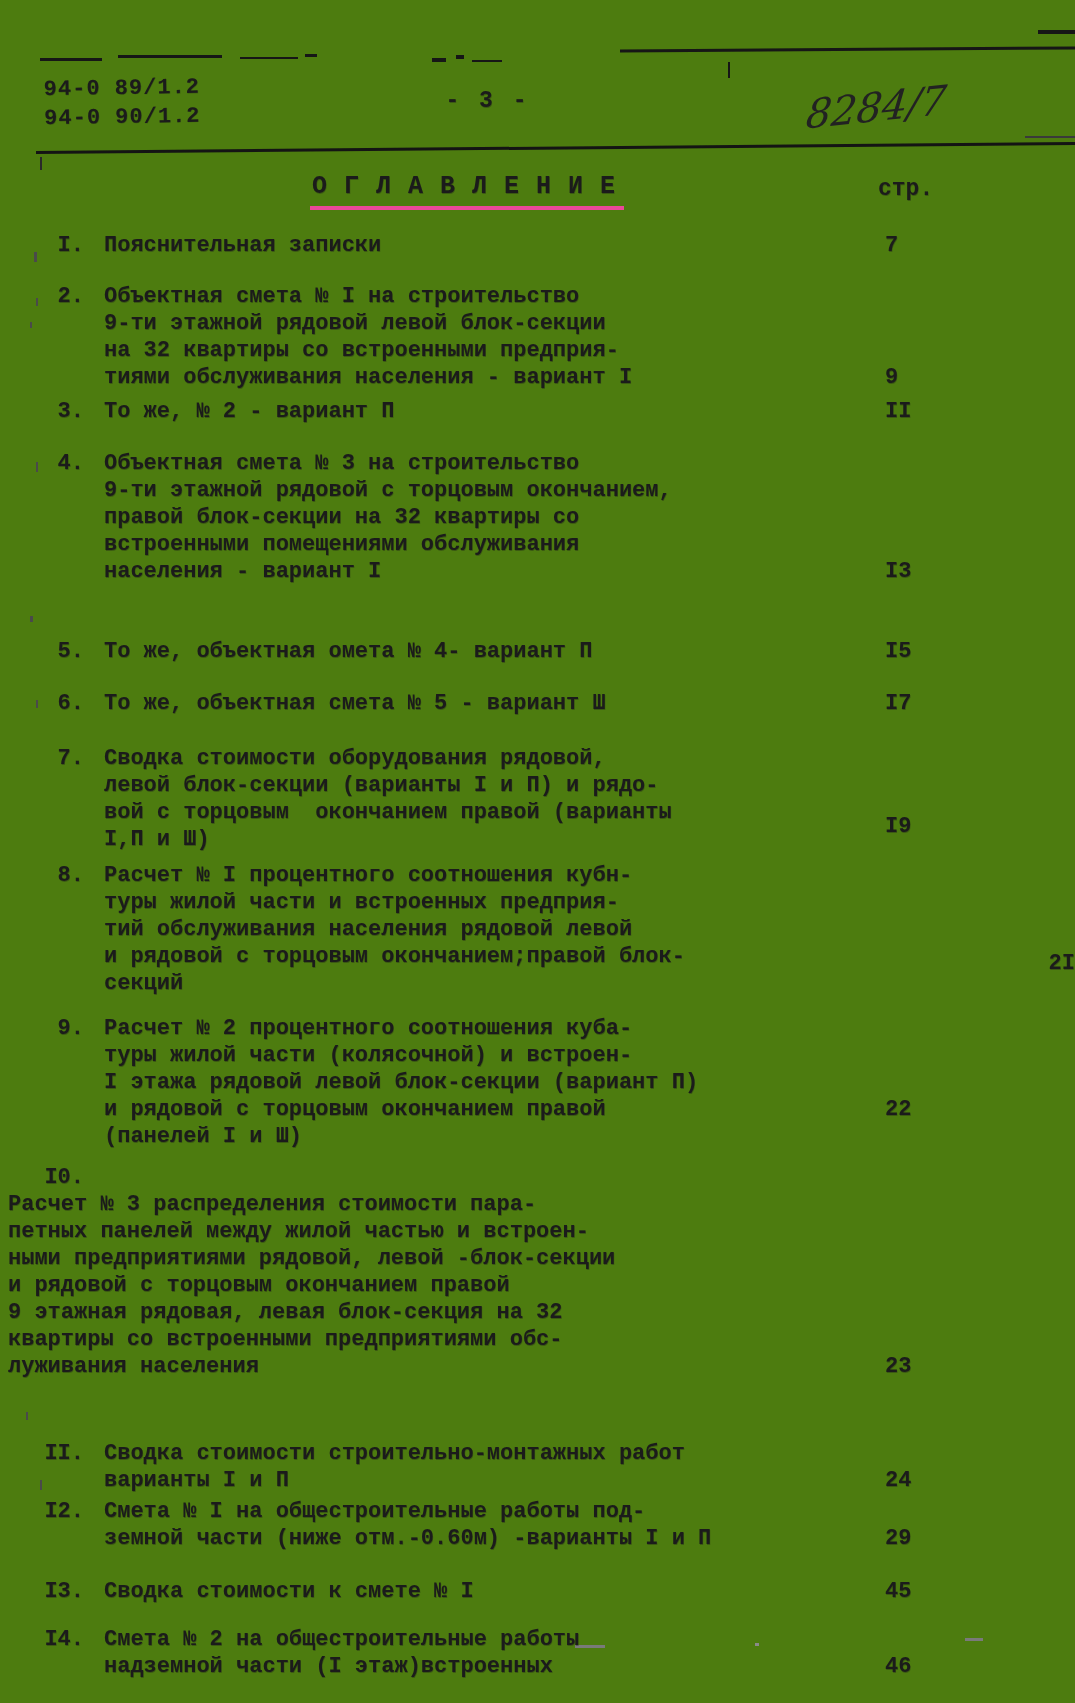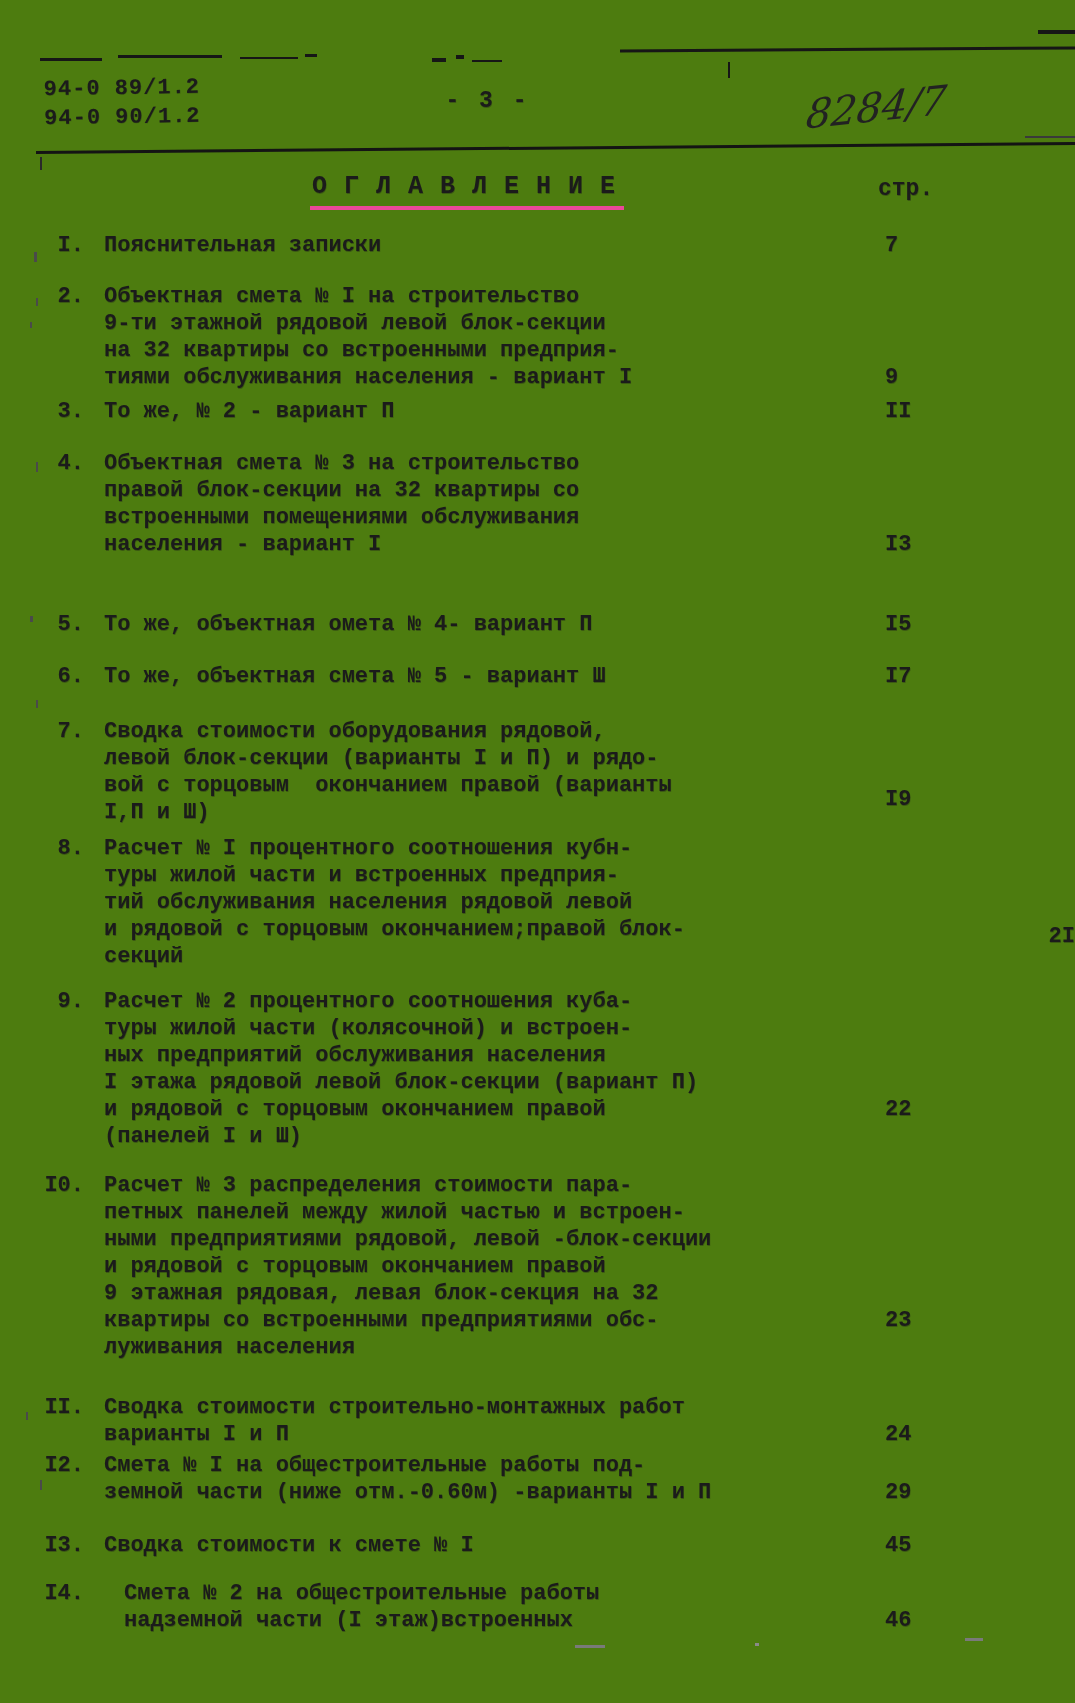--- a/index.html
+++ b/index.html
@@ -42,25 +42,25 @@
   .toc-item .pg{flex:none;width:190px;margin-left:auto;align-self:flex-end;font-size:22px;line-height:27px;}
   
   .toc-item:nth-child(2){margin-top:24px;}
   .toc-item:nth-child(3){margin-top:7px;}
   .toc-item:nth-child(4){margin-top:25px;}
   .toc-item:nth-child(5){margin-top:53px;}
   .toc-item:nth-child(6){margin-top:25px;}
   .toc-item:nth-child(7){margin-top:28px;}
   .toc-item:nth-child(8){margin-top:9px;}
   .toc-item:nth-child(9){margin-top:18px;}
-  .toc-item:nth-child(10){margin-top:22px;}
+  .toc-item:nth-child(10){margin-top:14px;flex-direction:column;}
   .toc-item:nth-child(11){margin-top:33px;}
   .toc-item:nth-child(12){margin-top:4px;}
   .toc-item:nth-child(13){margin-top:26px;}
-  .toc-item:nth-child(14){margin-top:21px;gap:20px;}
+  .toc-item:nth-child(14){margin-top:21px;}
   
   .toc-item:nth-child(7) .pg{transform:translateY(-13px);}
   .toc-item:nth-child(8) .pg{transform:translateY(-20px);text-align:right;}
   .toc-item:nth-child(9) .pg{transform:translateY(-27px);}
   .toc-item:nth-child(10) .pg{transform:translateY(-27px);}
 
   
   .art{position:absolute;background:#161616;}
   .a1{left:620px;top:48px;width:455px;height:3px;transform:rotate(-0.4deg);}
   .a2{left:40px;top:58px;width:62px;height:3px;}
@@ -148,20 +148,21 @@
         <div class="num">3.</div>
         <div class="lines">
           <div class="line">То же, № 2 - вариант П</div>
         </div>
         <div class="pg">II</div>
       </div>
       <div class="toc-item">
         <div class="num">4.</div>
         <div class="lines">
           <div class="line">Объектная смета № 3 на строительство</div>
+          <div class="line">9-ти этажной рядовой с торцовым окончанием,</div>
           <div class="line">правой блок-секции на 32 квартиры со</div>
           <div class="line">встроенными помещениями обслуживания</div>
           <div class="line">населения - вариант I</div>
         </div>
         <div class="pg">I3</div>
       </div>
       <div class="toc-item">
         <div class="num">5.</div>
         <div class="lines">
           <div class="line">То же, объектная омета № 4- вариант П</div>
@@ -194,21 +195,20 @@
           <div class="line">и рядовой с торцовым окончанием;правой блок-</div>
           <div class="line">секций</div>
         </div>
         <div class="pg">2I</div>
       </div>
       <div class="toc-item">
         <div class="num">9.</div>
         <div class="lines">
           <div class="line">Расчет № 2 процентного соотношения куба-</div>
           <div class="line">туры жилой части (колясочной) и встроен-</div>
-          <div class="line">ных предприятий обслуживания населения</div>
           <div class="line">I этажа рядовой левой блок-секции (вариант П)</div>
           <div class="line">и рядовой с торцовым окончанием правой</div>
           <div class="line">(панелей I и Ш)</div>
         </div>
         <div class="pg">22</div>
       </div>
       <div class="toc-item">
         <div class="num">I0.</div>
         <div class="lines">
           <div class="line">Расчет № 3 распределения стоимости пара-</div>

